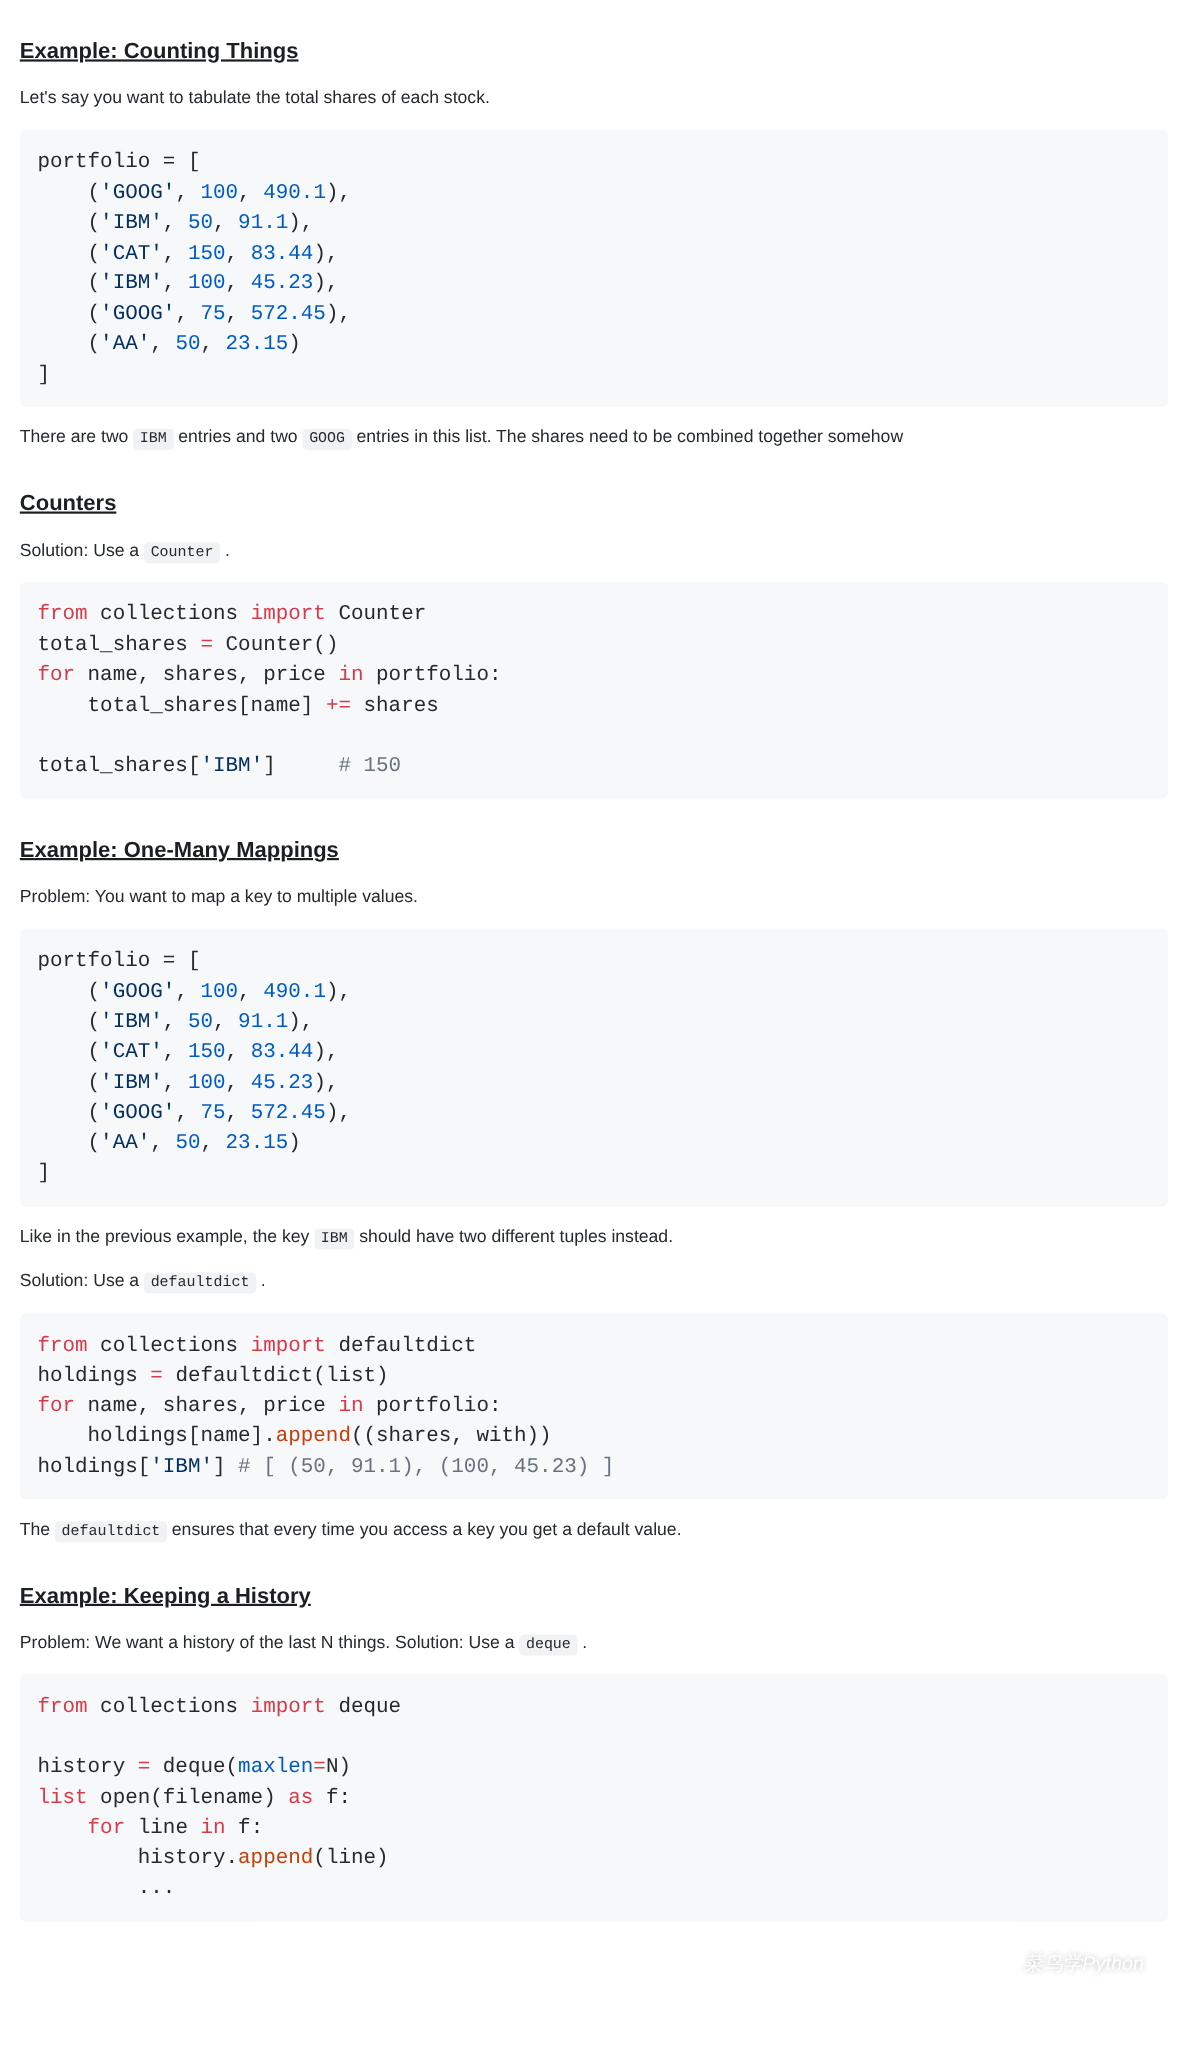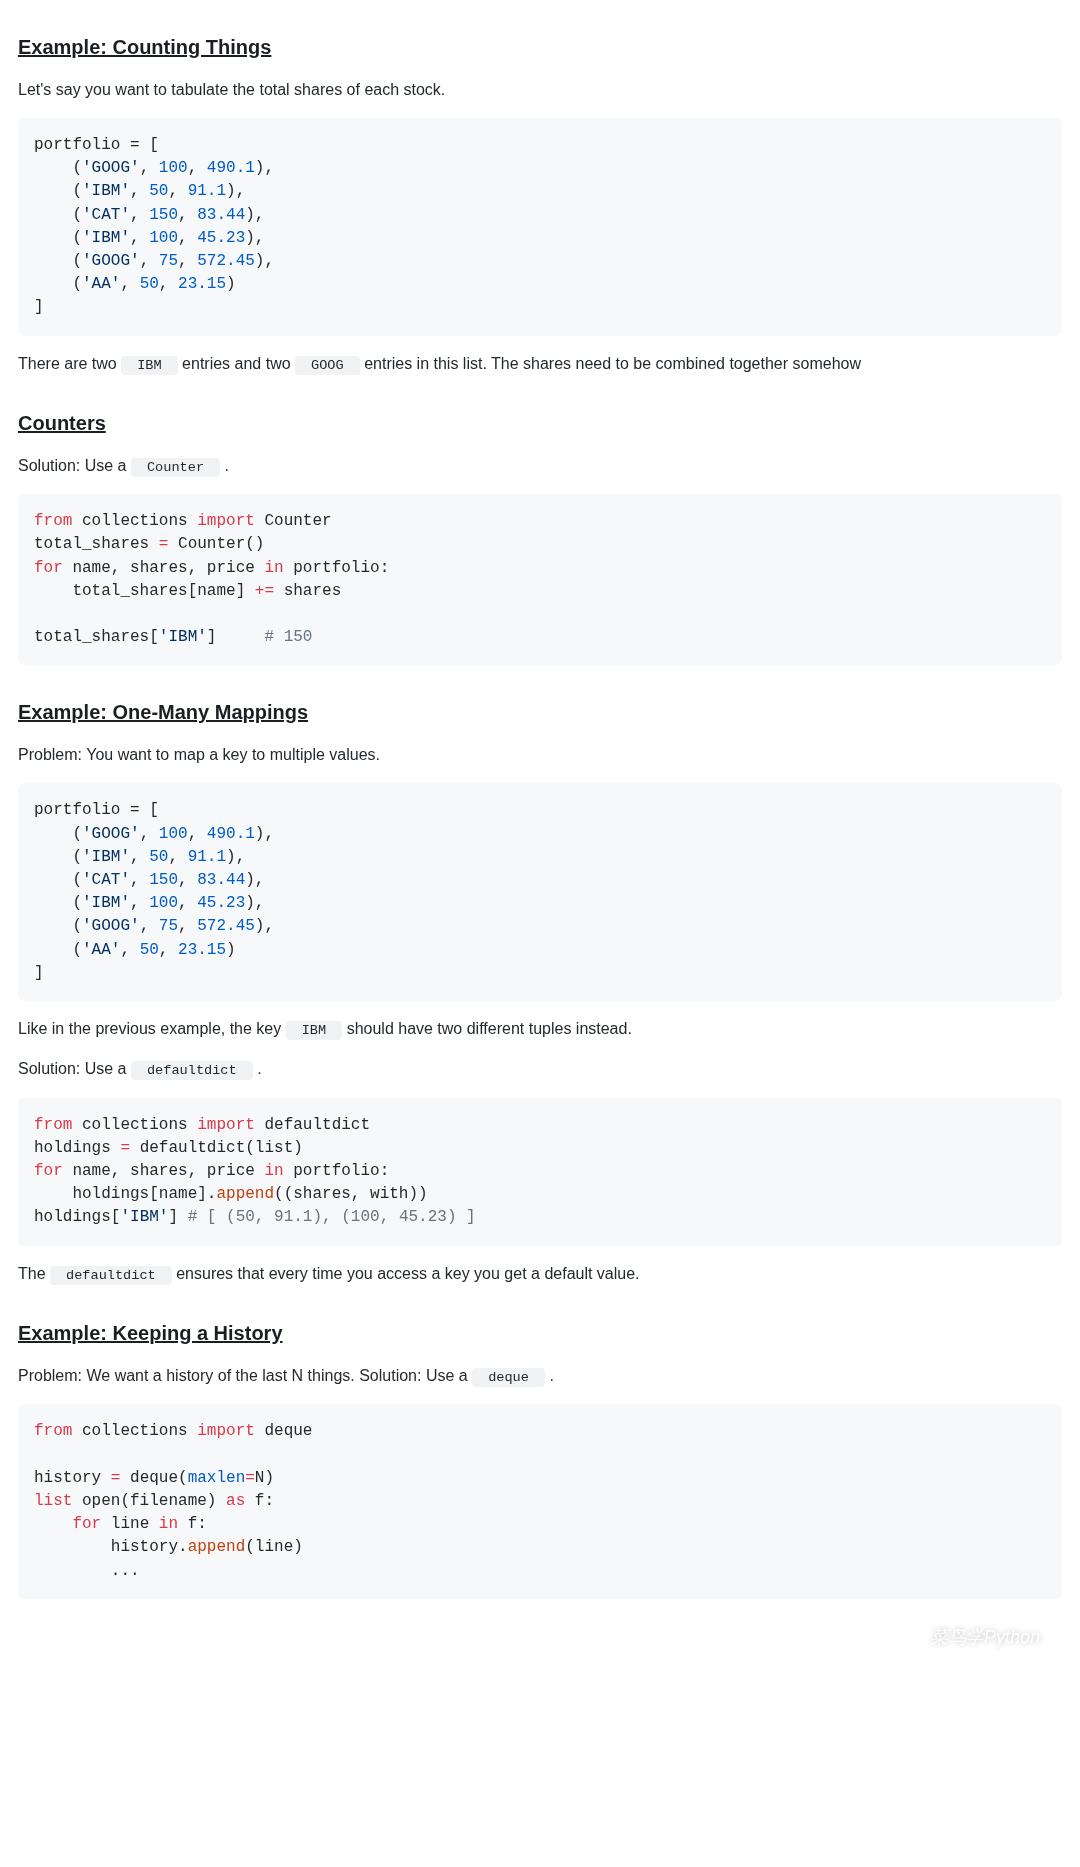--- a/index.html
+++ b/index.html
@@ -23,30 +23,30 @@
   }
   p {
     margin: 0 0 16px 0;
     color: #24292e;
   }
   pre {
     background: #f6f8fa;
     border-radius: 6px;
     padding: 16px;
     font-family: SFMono-Regular, Consolas, "Liberation Mono", Menlo, monospace;
-    font-size: 16px;
+    font-size: 19px;
     line-height: 1.45;
     overflow: auto;
     margin: 0 0 16px 0;
     color: #24292e;
   }
   code.inline {
     background: #f1f2f3;
     border-radius: 4px;
-    padding: 2px 16px;
+    padding: 2px 6px;
     font-family: SFMono-Regular, Consolas, "Liberation Mono", Menlo, monospace;
     font-size: 13.6px;
     color: #24292e;
   }
   .k { color: #d73a49; }   
   .n { color: #005cc5; }   
   .s { color: #032f62; }   
   .f { color: #c2410c; }   
   .c { color: #6a737d; }   
   .watermark {

